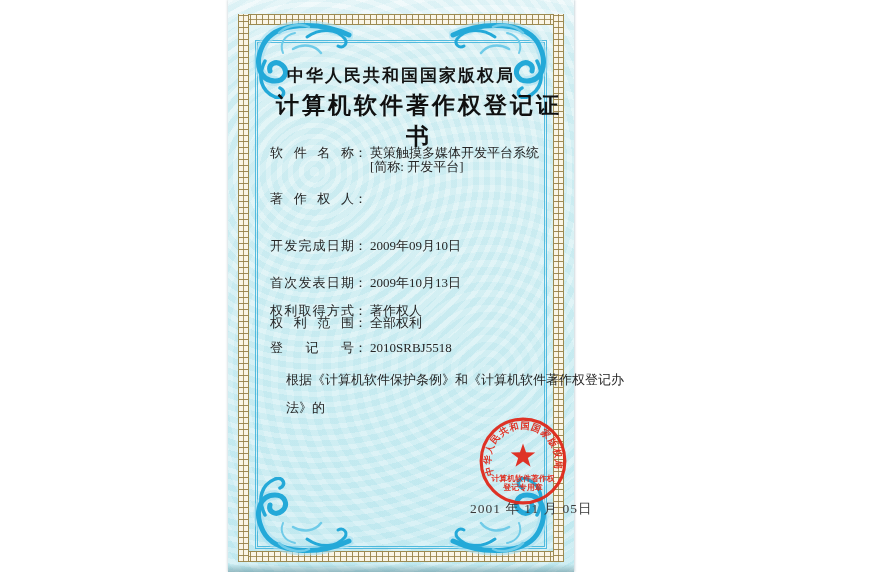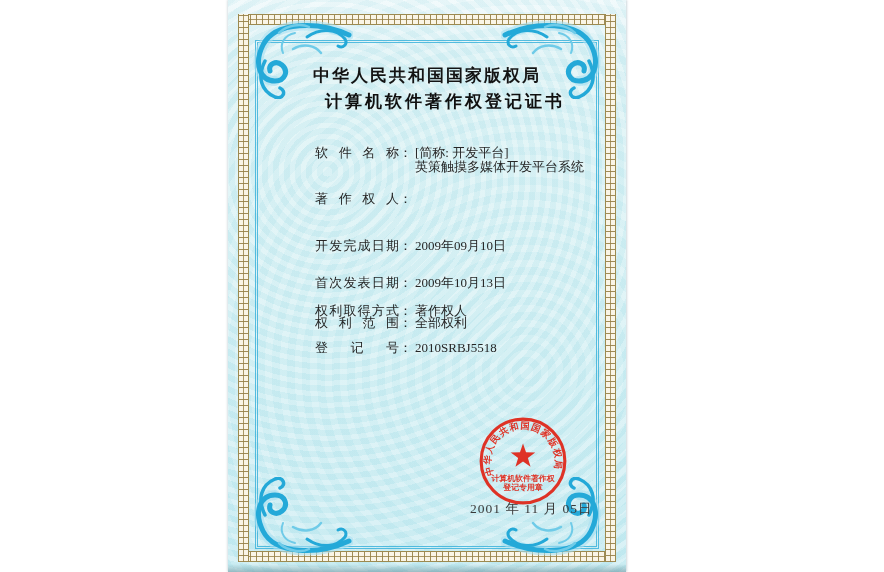--- a/index.html
+++ b/index.html
@@ -1,21 +1,21 @@
 <!DOCTYPE html>
 <html><head>
 <meta charset="utf-8">
 <style>
   * { margin:0; padding:0; box-sizing:border-box; }
   html,body { width:884px; height:572px; background:#ffffff; overflow:hidden;
               font-family:"Liberation Serif", serif; }
 
   
   .paper {
-    position:relative; width:398px; height:572px; margin-left:228px;
+    position:relative; width:346px; height:572px; margin-left:228px;
     background:linear-gradient(to bottom, #edf8fa 0%, #dcf2f5 10%, #d5f0f4 55%, #cbedf3 100%);
     box-shadow:1px 0 2px rgba(120,150,160,.35), -1px 0 2px rgba(120,150,160,.25);
   }
   
   .paper::before {
     content:""; position:absolute; inset:0; pointer-events:none;
     background:
       repeating-radial-gradient(circle at 25% 30%, rgba(255,255,255,.16) 0 5px, rgba(110,200,215,.07) 5px 11px),
       repeating-radial-gradient(circle at 75% 65%, rgba(255,255,255,.12) 0 7px, rgba(110,200,215,.06) 7px 15px);
   }
@@ -58,31 +58,31 @@
   .corner.bl { left:21px; bottom:15px; transform:scaleY(-1); }
   .corner.br { right:21px; bottom:15px; transform:scale(-1,-1); }
 
   
   .authority {
     position:absolute; left:0; right:0; top:64px; text-align:center; z-index:3;
     font-size:17px; font-weight:bold; letter-spacing:2px; color:#141414;
   }
   .cert-title {
     position:absolute; left:0; right:0; top:90px; text-align:center; z-index:3;
-    font-size:17px; font-weight:bold; letter-spacing:3px; color:#101010;margin-left:36px;
+    font-size:23px; font-weight:bold; letter-spacing:3px; color:#101010;margin-left:36px;
   }
   .cert-no {
     position:absolute; left:252px; top:128px; z-index:3;
     font-size:11px; color:#444; letter-spacing:.5px; white-space:nowrap;
   }
   .row {
     position:absolute; left:42px; z-index:3; display:flex; align-items:flex-start;
     font-size:13px; color:#262626; line-height:14px;
   }
-  .lbl { display:inline-block; width:84px; text-align:justify; text-align-last:justify;margin-left:45px; }
+  .lbl { display:inline-block; width:84px; text-align:justify; text-align-last:justify; }
   .colon { display:inline-block; }
   .val { margin-left:3px; white-space:nowrap; }
   .val .sub { display:block; }
   .statement {
     position:absolute; left:30px; top:366px; width:374px; z-index:3;
     font-size:13px; color:#262626; line-height:28px;
   }
   .statement .l1 { padding-left:28px; }
   .issue-date {
     position:absolute; left:242px; top:500px; z-index:3;
@@ -141,22 +141,22 @@
     <path d="M34,34 C30,24 36,16 46,14" fill="none" stroke="#6fcbe8" stroke-width="2" stroke-linecap="round"></path>
   </svg>
 
   <div class="authority">中华人民共和国国家版权局</div>
   <div class="cert-title">计算机软件著作权登记证书</div>
 
   <div class="row" style="top:146px">
     <span class="lbl">软件名称</span>
       <span class="colon">：</span>
     <span class="val">
+      <span class="sub">英策触摸多媒体开发平台系统</span>
       <span class="sub">[简称: 开发平台]</span>
-      <span class="sub">英策触摸多媒体开发平台系统</span>
     </span>
   </div>
   <div class="row" style="top:192px">
     <span class="lbl">著作权人</span>
       <span class="colon">：</span>
   </div>
   <div class="row" style="top:239px">
     <span class="lbl">开发完成日期</span>
       <span class="colon">：</span>
     <span class="val">2009年09月10日</span>
@@ -176,20 +176,21 @@
       <span class="colon">：</span>
     <span class="val">全部权利</span>
   </div>
   <div class="row" style="top:341px">
     <span class="lbl">登记号</span>
       <span class="colon">：</span>
     <span class="val">2010SRBJ5518</span>
   </div>
 
   <div class="statement">
+    <div class="l1">根据《计算机软件保护条例》和《计算机软件著作权登记办法》的</div>
   </div>
 
   <div class="issue-date">2001 年 11 月 05日</div>
 
   <svg class="seal" viewBox="0 0 100 100">
     <circle cx="50" cy="50" r="45.5" fill="none" stroke="#e02517" stroke-width="3.4"></circle>
     <path id="sealArc" d="M18.3,64.8 A35,35 0 1 1 81.7,64.8" fill="none"></path>
     <text font-size="10" font-weight="bold" fill="#e02517" letter-spacing="1.2">
       <textPath href="#sealArc">中华人民共和国国家版权局</textPath>
     </text>

